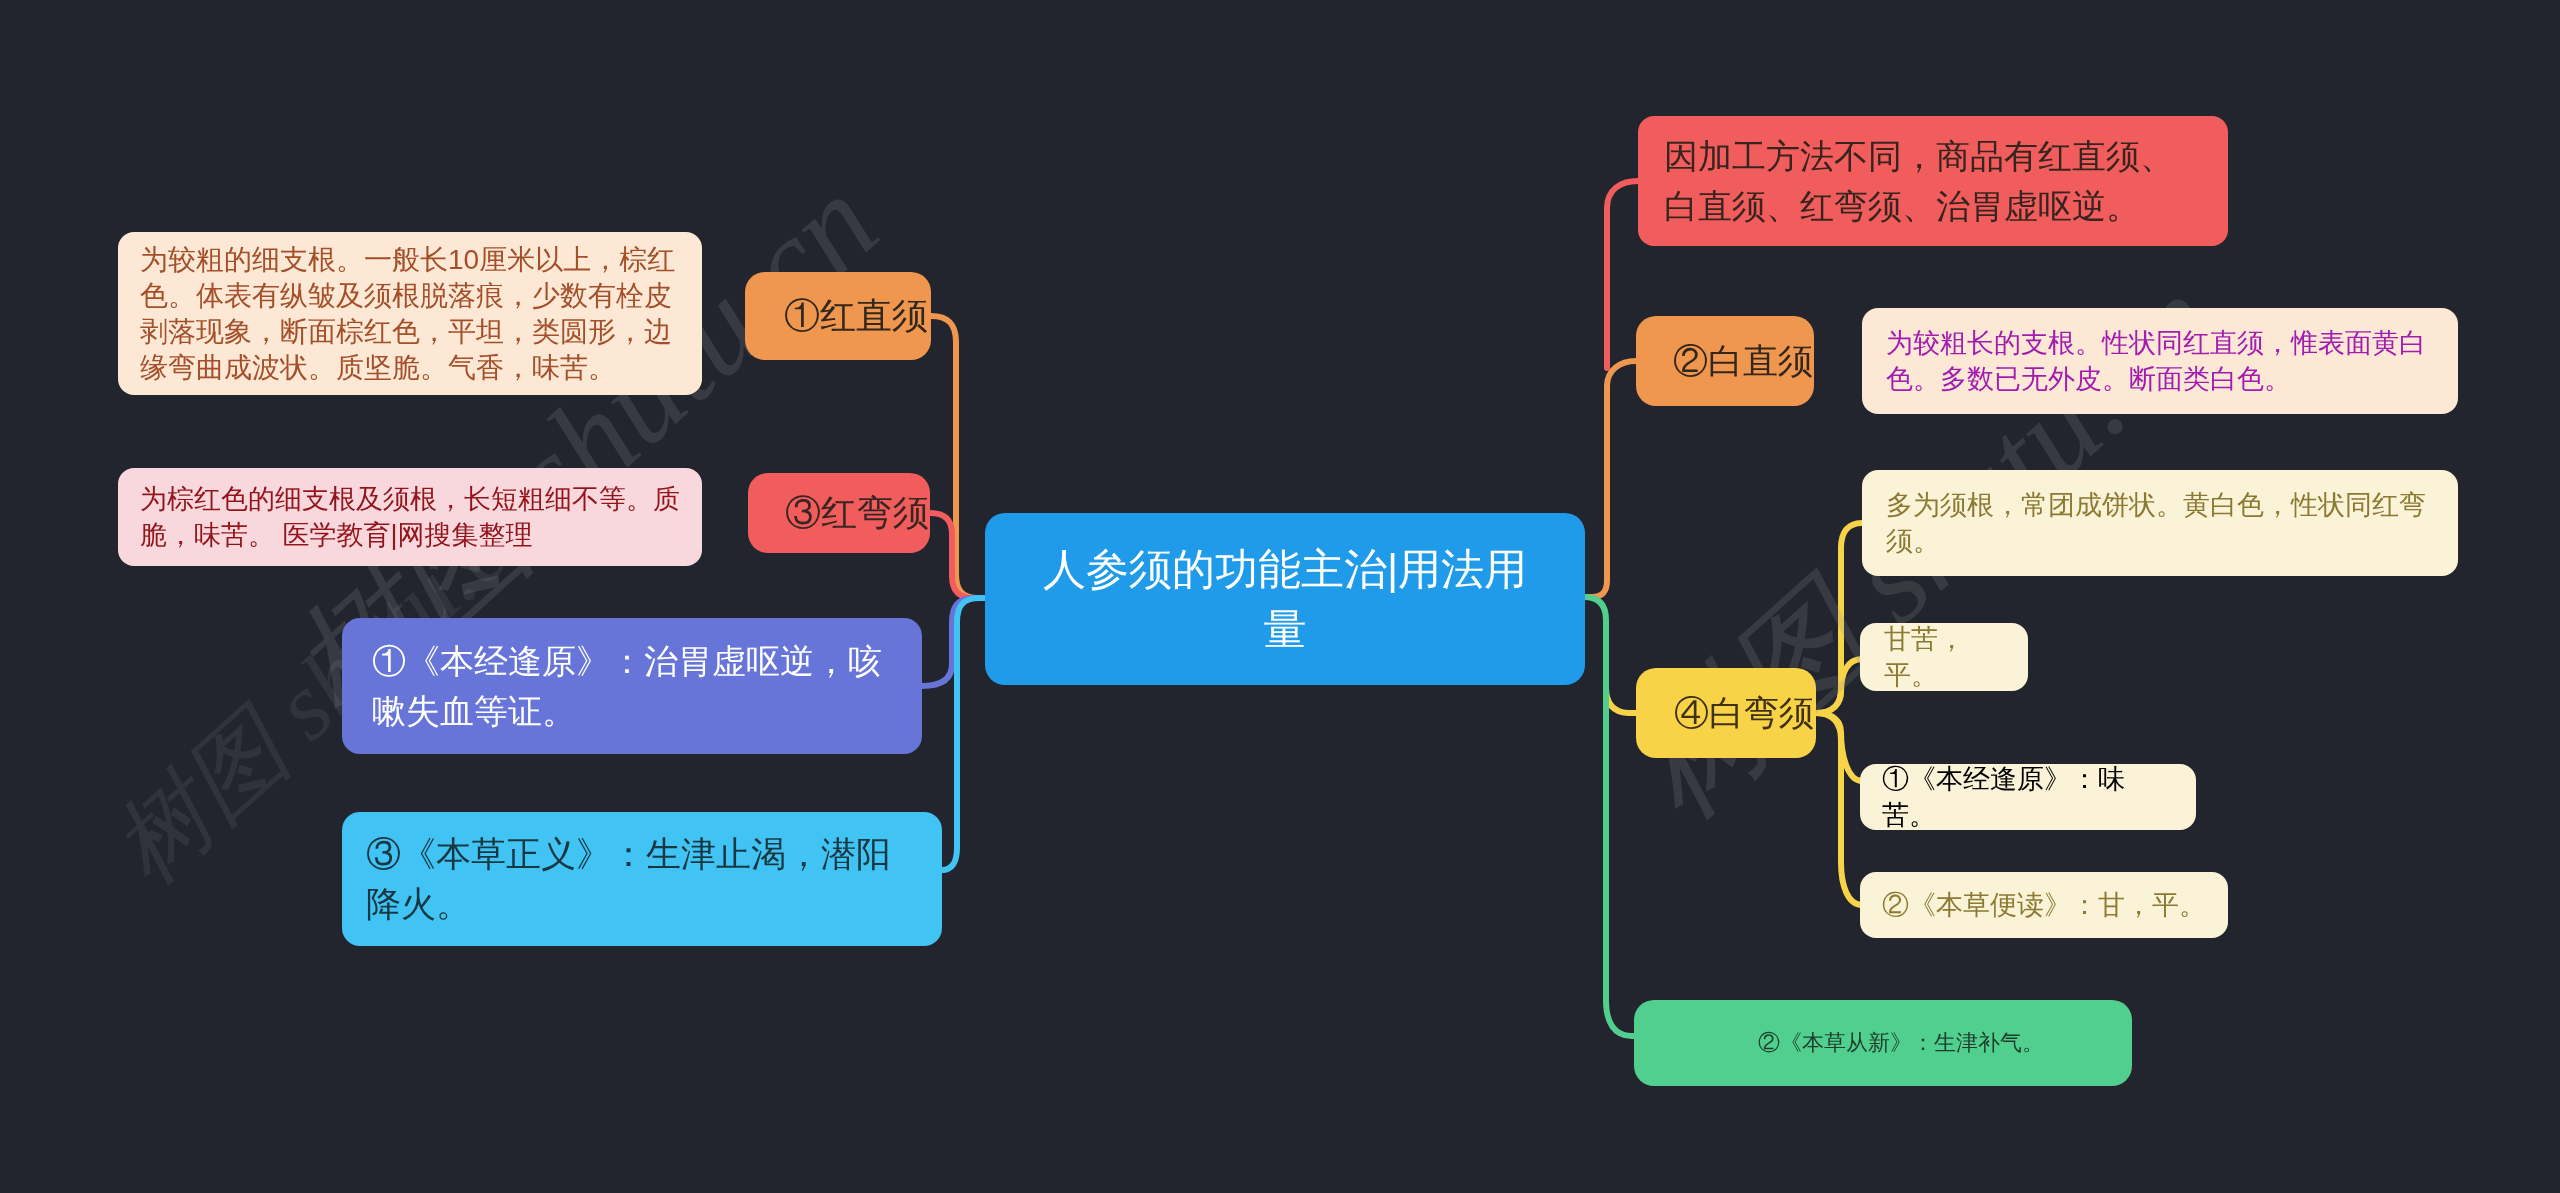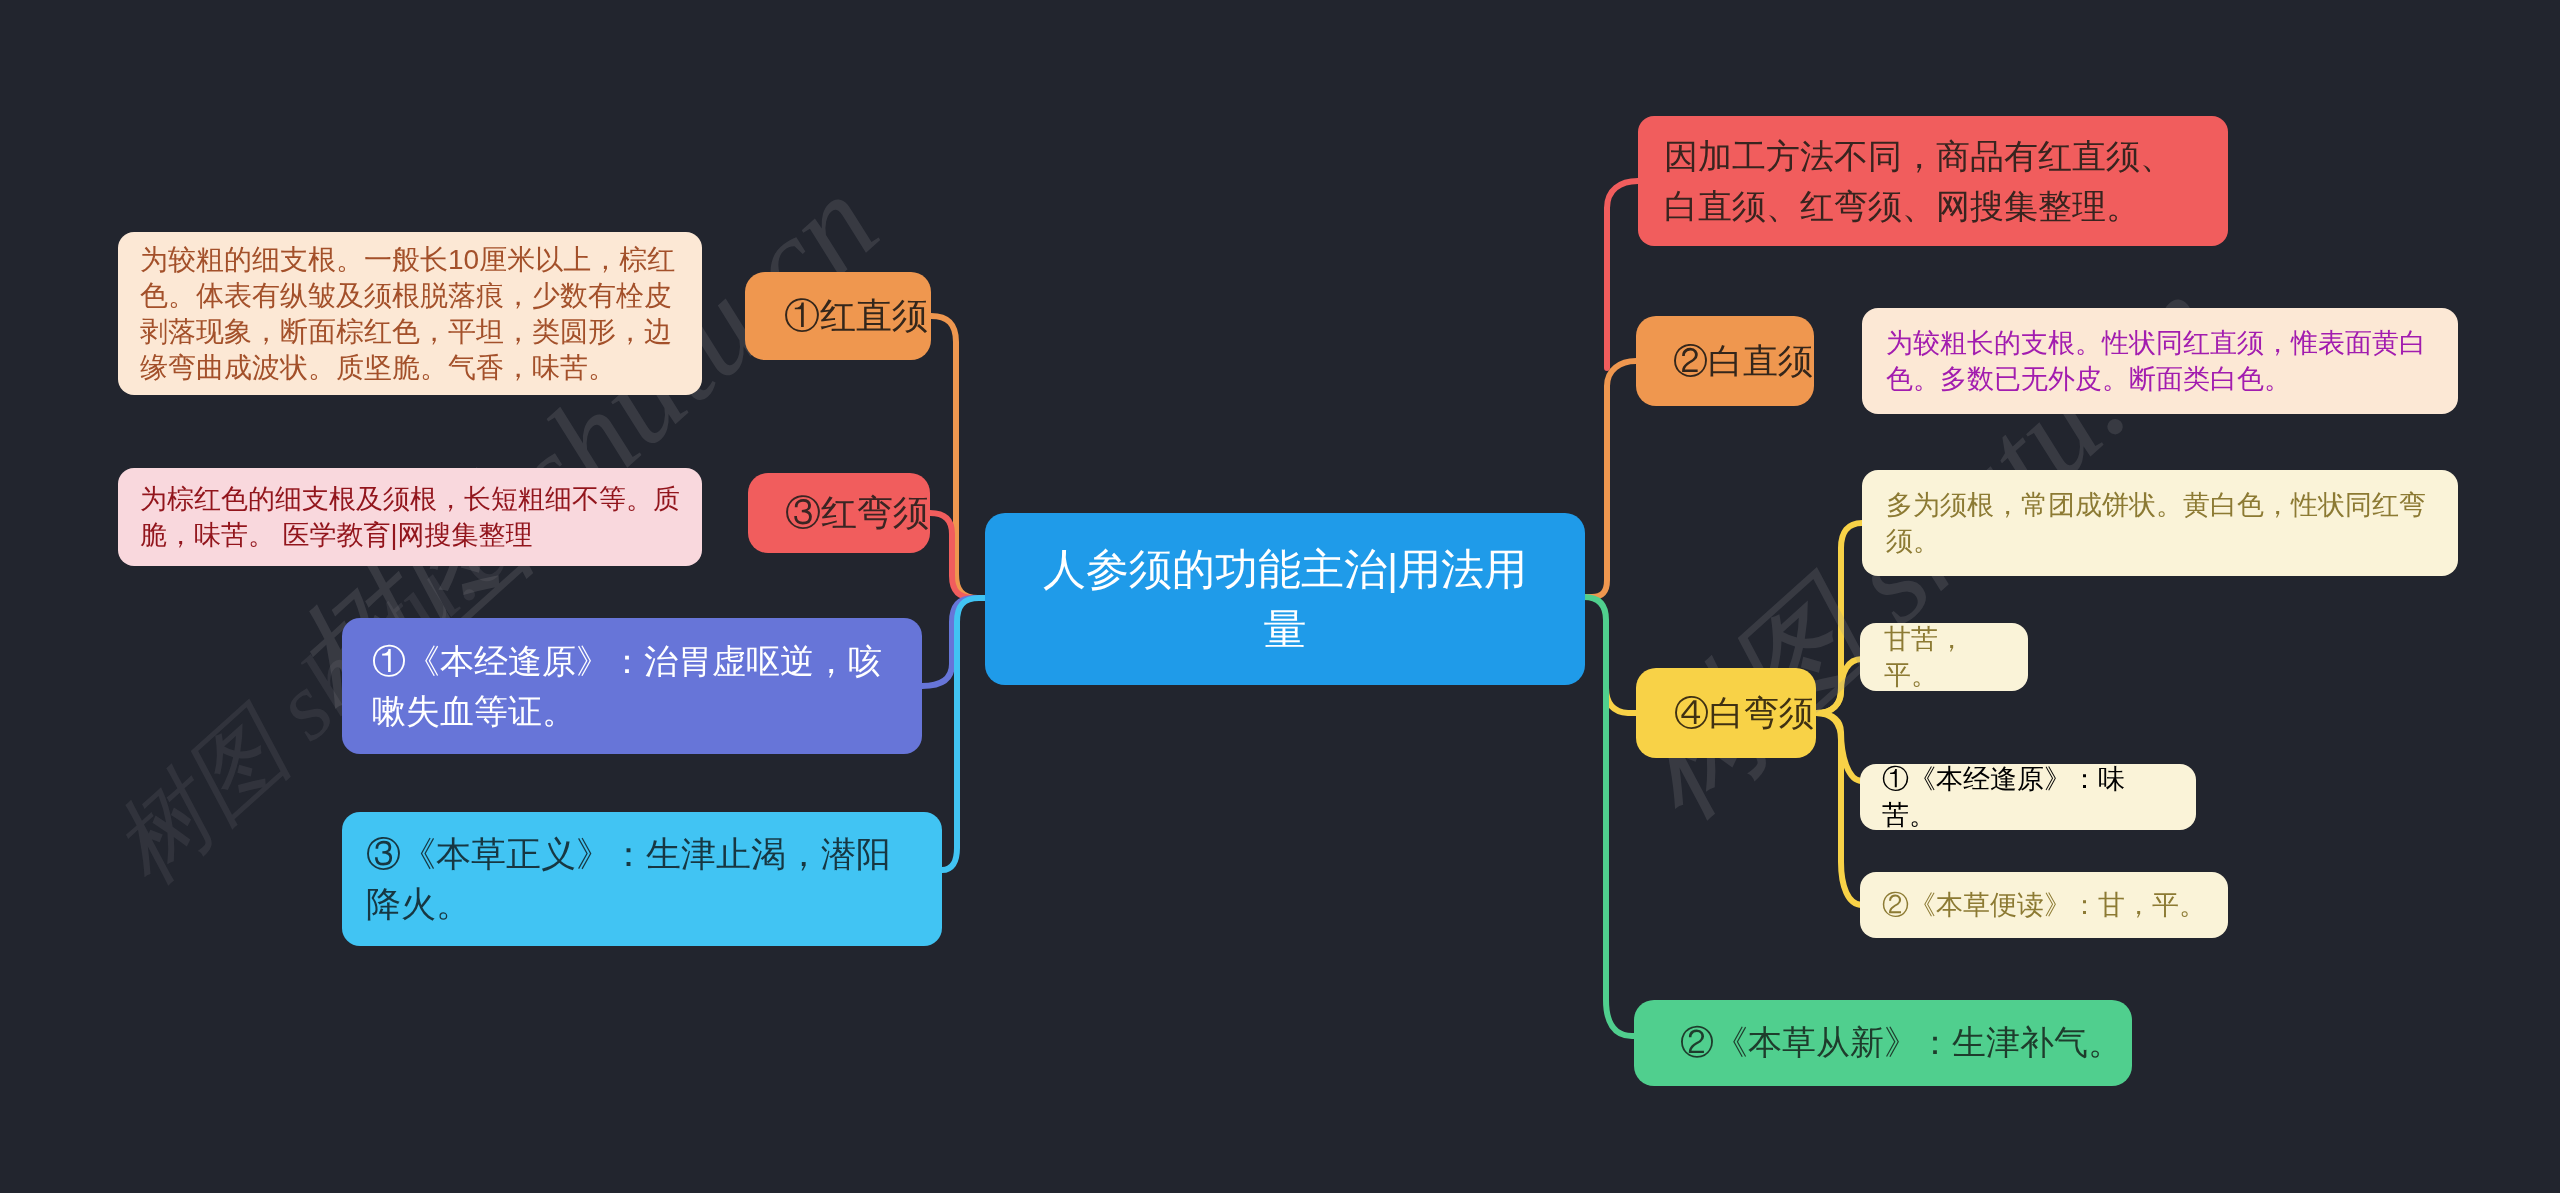--- a/index.html
+++ b/index.html
@@ -110,21 +110,21 @@
     background:#FAF3D8;color:#000000;
     font-size:27px;padding:0 22px;
   }
   .d-biandu{
     left:1860px;top:872px;width:368px;height:66px;
     background:#FAF3D8;color:#8C7A33;
     font-size:27px;padding:0 22px;
   }
   .n-green{
     left:1634px;top:1000px;width:498px;height:86px;
-    background:#50CF8E;color:#1E3C2C;font-size:34px;
+    background:#50CF8E;color:#1E3C2C;font-size:22px;
   }
 </style>
 </head>
 <body>
 
 <div class="canvas">
 
   <svg class="connectors" viewBox="0 0 2560 1193">
 
     <path stroke="#EF974F" d="M 931 316 C 948 316 956 324 956 342 L 956 574 C 956 590 962 598 978 598 L 986 598"></path>
@@ -167,21 +167,21 @@
 
   <div class="detail d-lightblue">
     <span>③《本草正义》：生津止渴，潜阳降火。</span>
   </div>
 
   <div class="node n-center">
     <span>人参须的功能主治|用法用量</span>
   </div>
 
   <div class="detail d-intro">
-    <span>因加工方法不同，商品有红直须、白直须、红弯须、网搜集整理。</span>
+    <span>因加工方法不同，商品有红直须、白直须、红弯须、治胃虚呕逆。</span>
   </div>
 
   <div class="node n-white-straight">
     <span>②白直须</span>
   </div>
   <div class="detail d-white-straight">
     <span>为较粗长的支根。性状同红直须，惟表面黄白色。多数已无外皮。断面类白色。</span>
   </div>
 
   <div class="detail d-white-curved">

